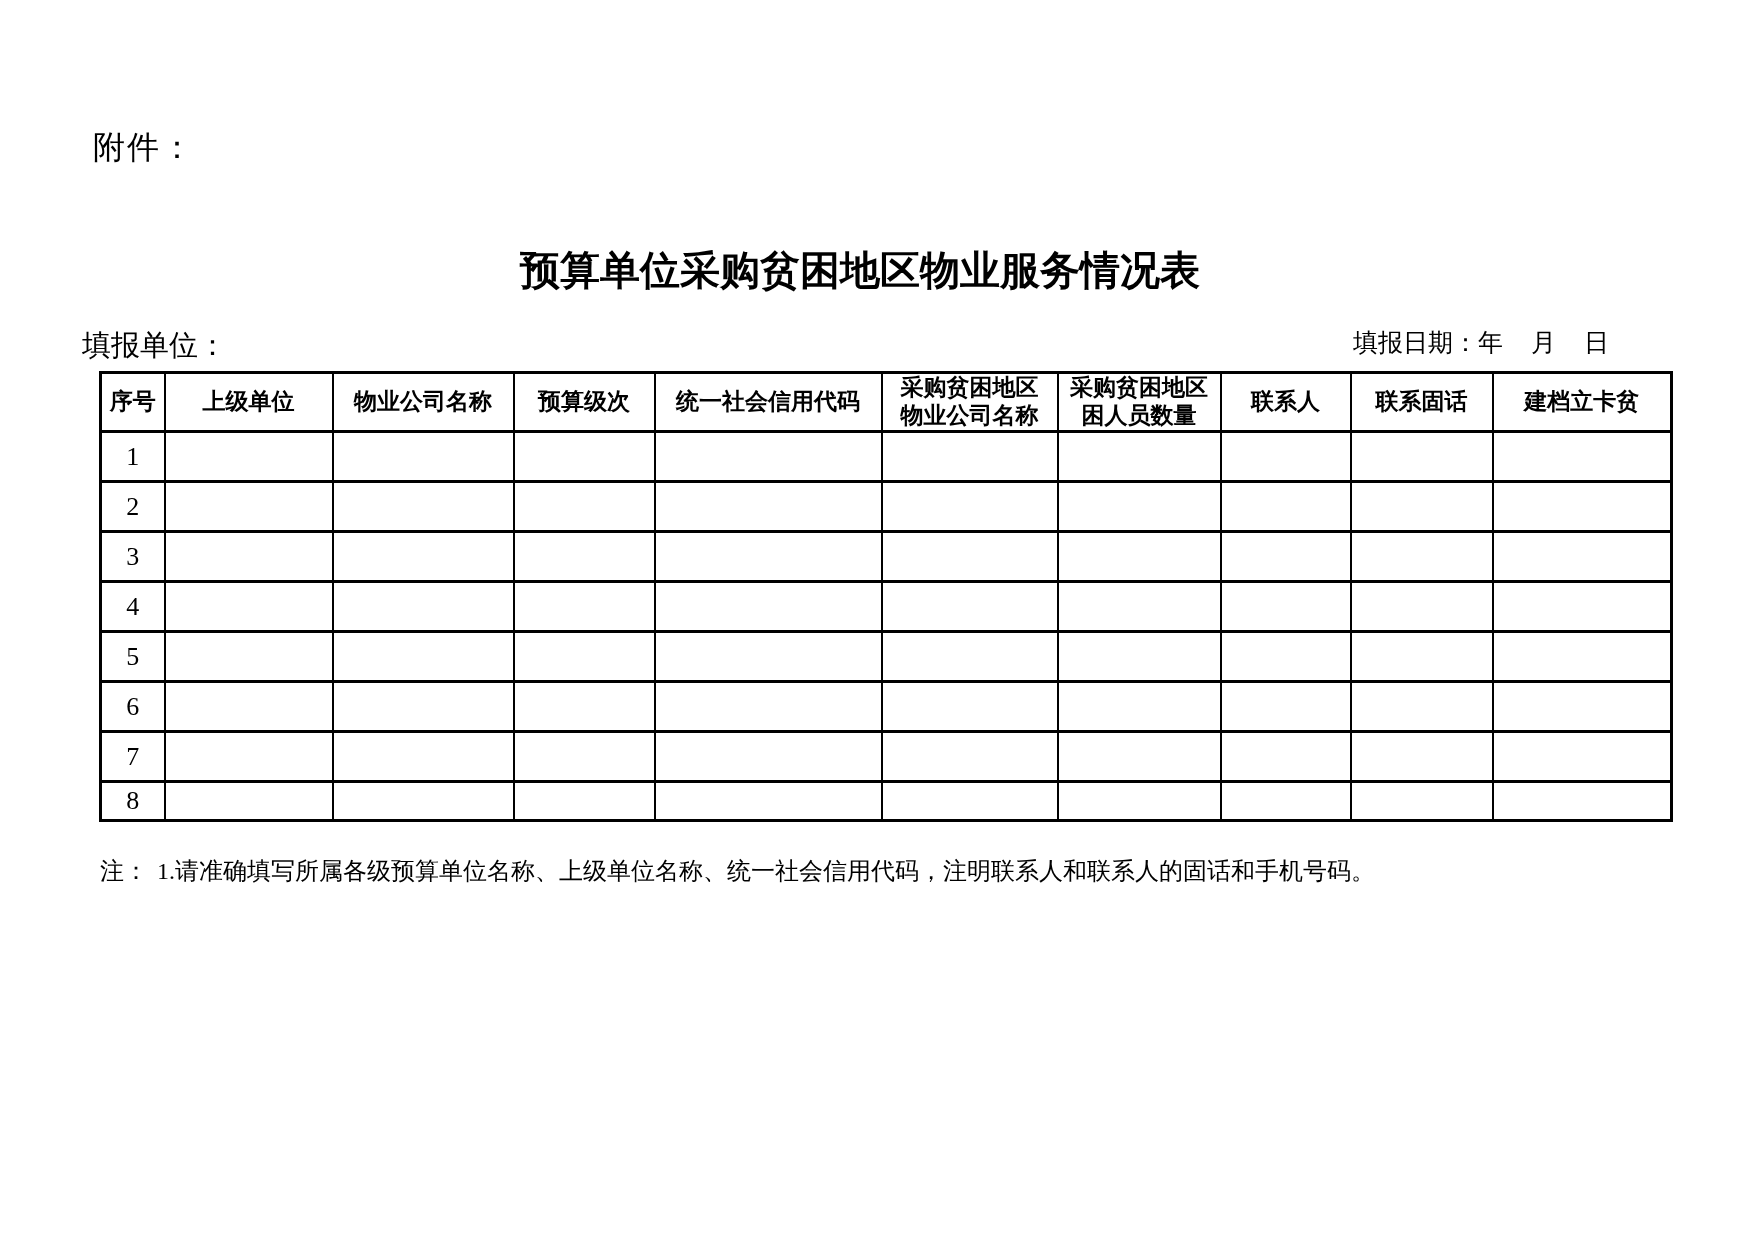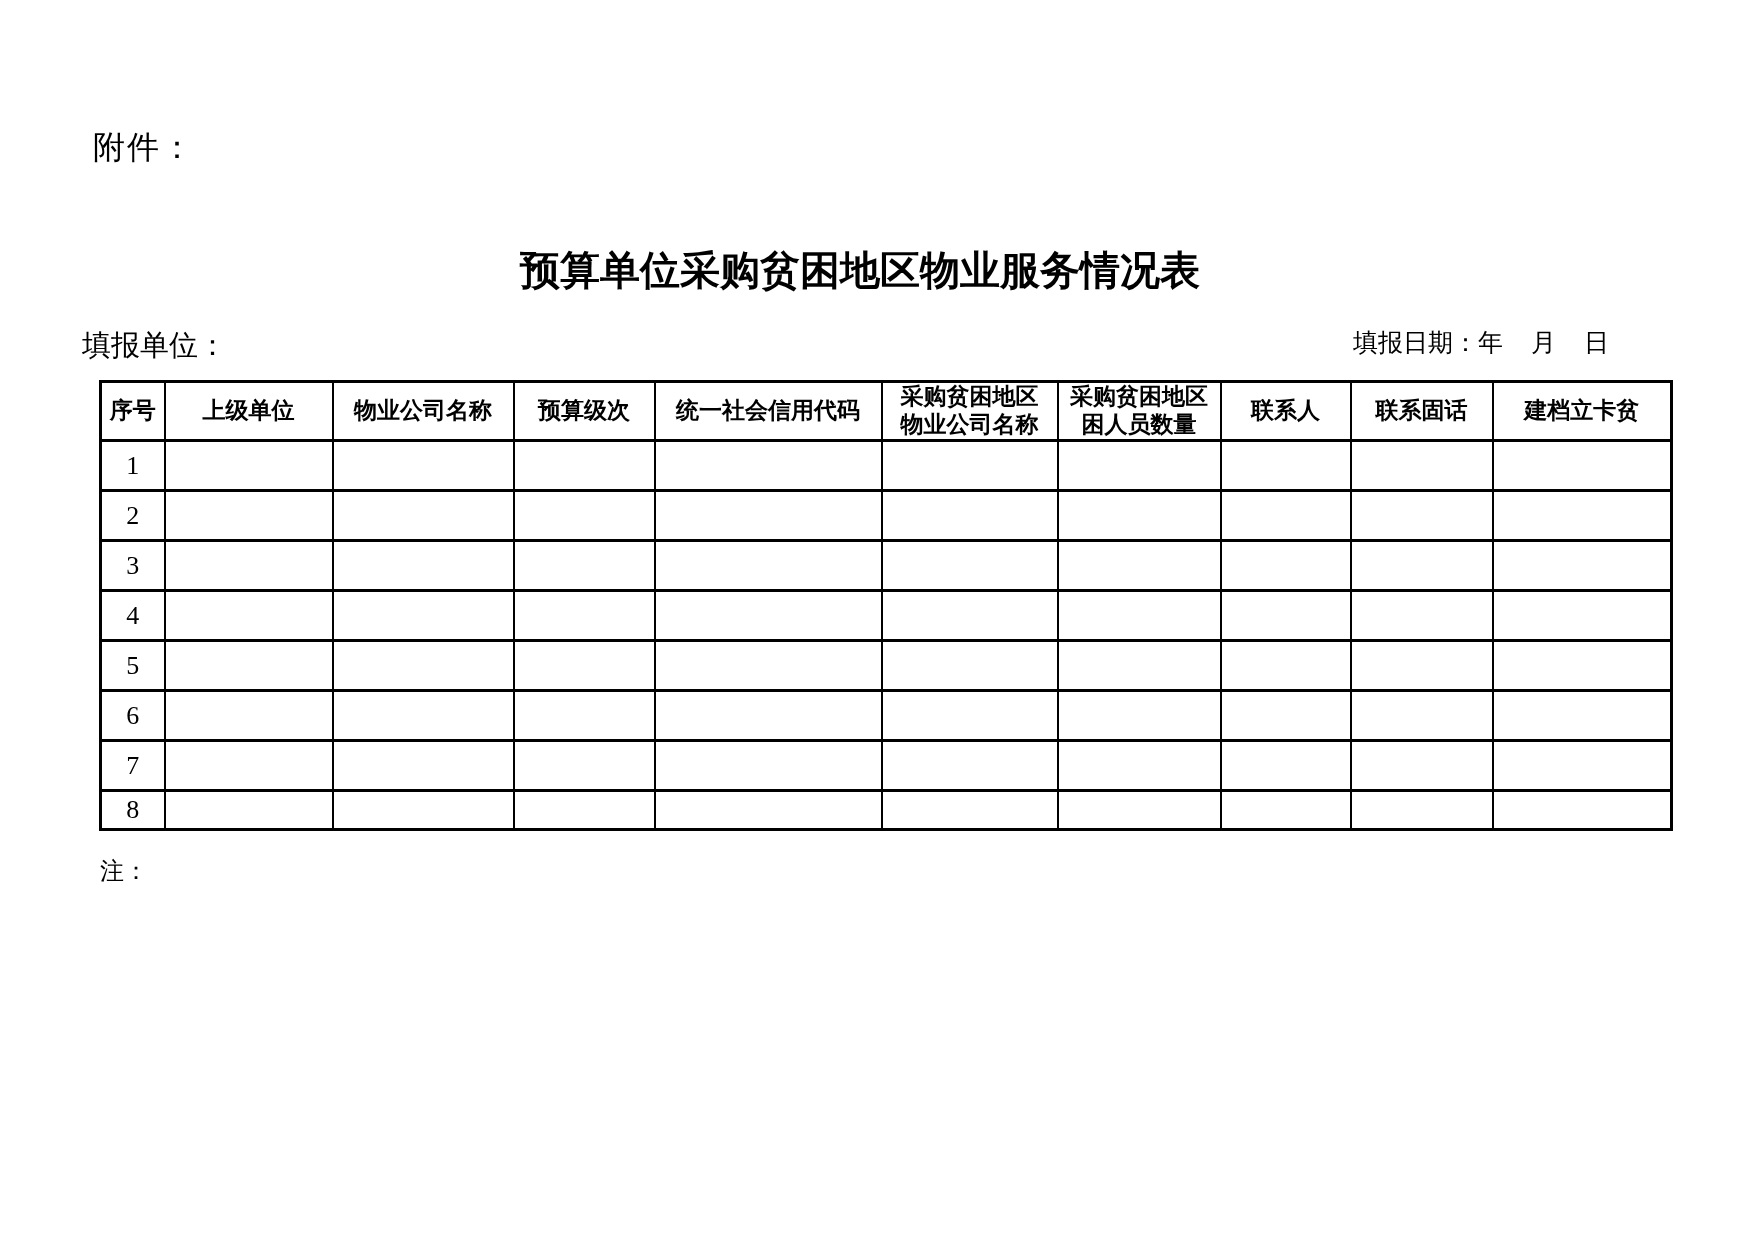--- a/index.html
+++ b/index.html
@@ -50,21 +50,20 @@
   .form-line-right .date-field:last-child { margin-right: 0; }
 
   table.report {
     position: absolute;
     left: 99px;
     top: 371px;
     border-collapse: collapse;
     table-layout: fixed;
     width: 1571px;
     background: #ffffff;
-    margin-top: 9px;
   }
   table.report th,
   table.report td {
     border: 2px solid #000000;
     border-top-width: 3px;
     border-bottom-width: 3px;
     padding: 0;
     text-align: center;
     vertical-align: middle;
     overflow: hidden;
@@ -245,15 +244,16 @@
         <td></td>
         <td></td>
       </tr>
     </tbody>
 </table>
 
 <div class="notes">
   <div class="note-row">
     <span class="note-prefix">注：</span>
     <span class="note-items">
+        <span class="note-item">1.请准确填写所属各级预算单位名称、上级单位名称、统一社会信用代码，注明联系人和联系人的固话和手机号码。</span>
       </span>
   </div>
 </div>
 
 </body></html>

